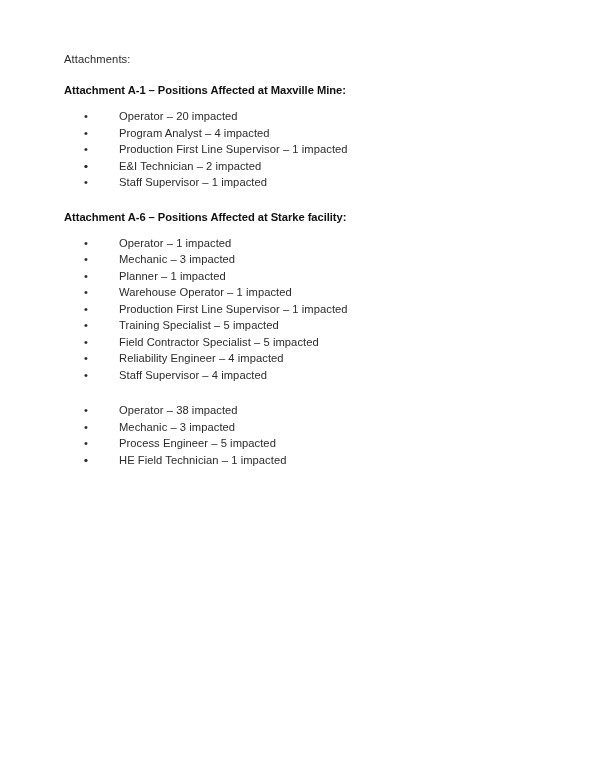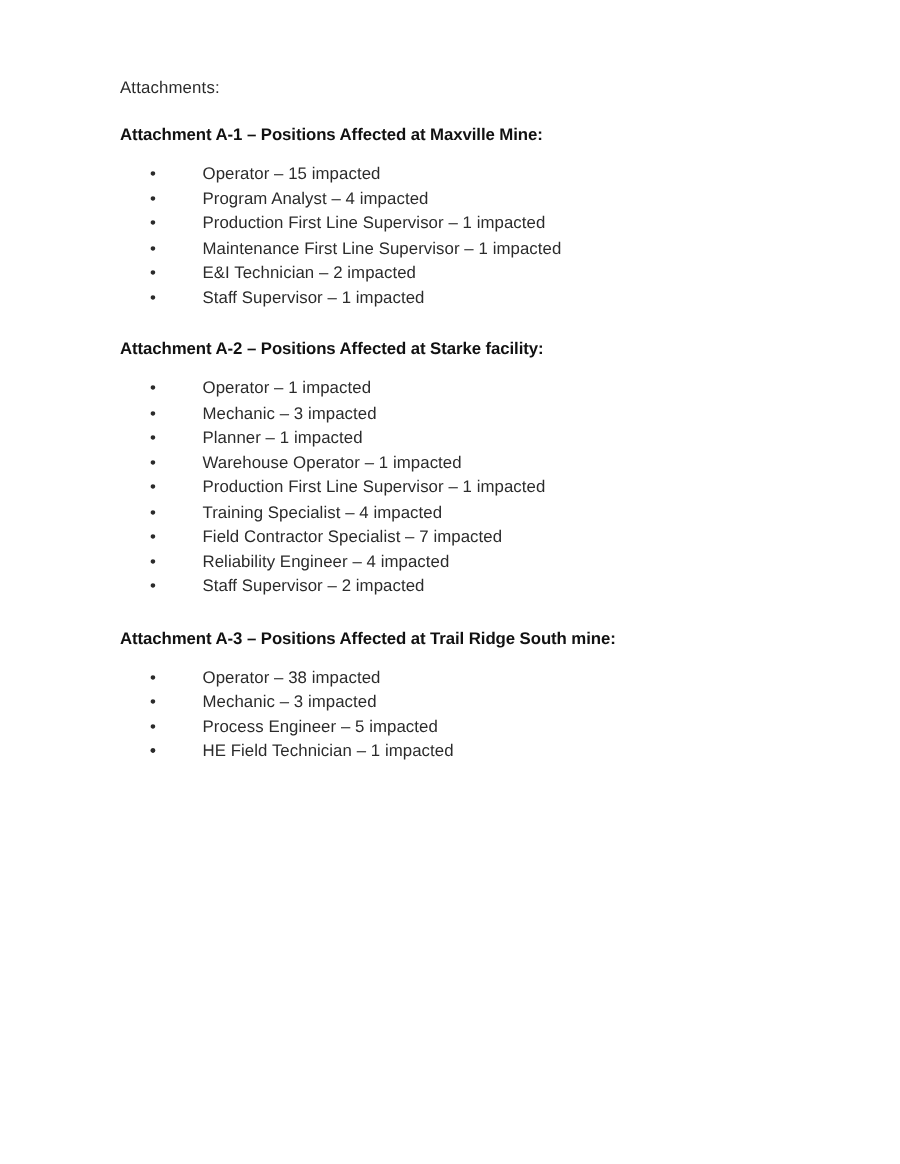--- a/index.html
+++ b/index.html
@@ -16,21 +16,21 @@
     -webkit-font-smoothing: antialiased;
     overflow: hidden;
   }
 
   .page {
     position: relative;
     width: 600px;
     height: 776px;
     background: #ffffff;
     box-sizing: border-box;
-    padding: 52px 60px 40px 80px;
+    padding: 52px 60px 40px 64px;
   }
 
   .doc-label {
     font-size: 11.2px;
     line-height: 14px;
     font-weight: 400;
     color: #2b2b2b;
     letter-spacing: 0.1px;
     margin: 0 0 17px 0;
   }
@@ -83,44 +83,43 @@
 <body>
 
 <div class="page">
 
   <p class="doc-label">Attachments:</p>
 
   <div class="sections-container">
       <div class="section">
         <h2 class="section-heading">Attachment A-1 – Positions Affected at Maxville Mine:</h2>
         <ul class="position-list">
-          <li class="position-item"><span class="bullet-icon">•</span><span>Operator – 15 impacted</span></li>
+          <li class="position-item"><span class="bullet-icon">•</span><span>Operator – 20 impacted</span></li>
           <li class="position-item"><span class="bullet-icon">•</span><span>Program Analyst – 4 impacted</span></li>
           <li class="position-item"><span class="bullet-icon">•</span><span>Production First Line Supervisor – 1 impacted</span></li>
-          <li class="position-item"><span class="bullet-icon">•</span><span>Maintenance First Line Supervisor – 1 impacted</span></li>
+          <li class="position-item"><span class="bullet-icon">•</span></li>
           <li class="position-item"><span class="bullet-icon">•</span><span>E&amp;I Technician – 2 impacted</span></li>
           <li class="position-item"><span class="bullet-icon">•</span><span>Staff Supervisor – 1 impacted</span></li>
         </ul>
       </div>
       <div class="section">
-        <h2 class="section-heading">Attachment A-2 – Positions Affected at Starke facility:</h2>
+        <h2 class="section-heading">Attachment A-6 – Positions Affected at Starke facility:</h2>
         <ul class="position-list">
           <li class="position-item"><span class="bullet-icon">•</span><span>Operator – 1 impacted</span></li>
           <li class="position-item"><span class="bullet-icon">•</span><span>Mechanic – 3 impacted</span></li>
           <li class="position-item"><span class="bullet-icon">•</span><span>Planner – 1 impacted</span></li>
           <li class="position-item"><span class="bullet-icon">•</span><span>Warehouse Operator – 1 impacted</span></li>
           <li class="position-item"><span class="bullet-icon">•</span><span>Production First Line Supervisor – 1 impacted</span></li>
-          <li class="position-item"><span class="bullet-icon">•</span><span>Training Specialist – 4 impacted</span></li>
-          <li class="position-item"><span class="bullet-icon">•</span><span>Field Contractor Specialist – 7 impacted</span></li>
+          <li class="position-item"><span class="bullet-icon">•</span><span>Training Specialist – 5 impacted</span></li>
+          <li class="position-item"><span class="bullet-icon">•</span><span>Field Contractor Specialist – 5 impacted</span></li>
           <li class="position-item"><span class="bullet-icon">•</span><span>Reliability Engineer – 4 impacted</span></li>
-          <li class="position-item"><span class="bullet-icon">•</span><span>Staff Supervisor – 2 impacted</span></li>
+          <li class="position-item"><span class="bullet-icon">•</span><span>Staff Supervisor – 4 impacted</span></li>
         </ul>
       </div>
       <div class="section">
-        <h2 class="section-heading">Attachment A-3 – Positions Affected at Trail Ridge South mine:</h2>
         <ul class="position-list">
           <li class="position-item"><span class="bullet-icon">•</span><span>Operator – 38 impacted</span></li>
           <li class="position-item"><span class="bullet-icon">•</span><span>Mechanic – 3 impacted</span></li>
           <li class="position-item"><span class="bullet-icon">•</span><span>Process Engineer – 5 impacted</span></li>
           <li class="position-item"><span class="bullet-icon">•</span></li>
           <li class="position-item"><span class="bullet-icon">•</span><span>HE Field Technician – 1 impacted</span></li>
         </ul>
       </div>
     </div>
 

